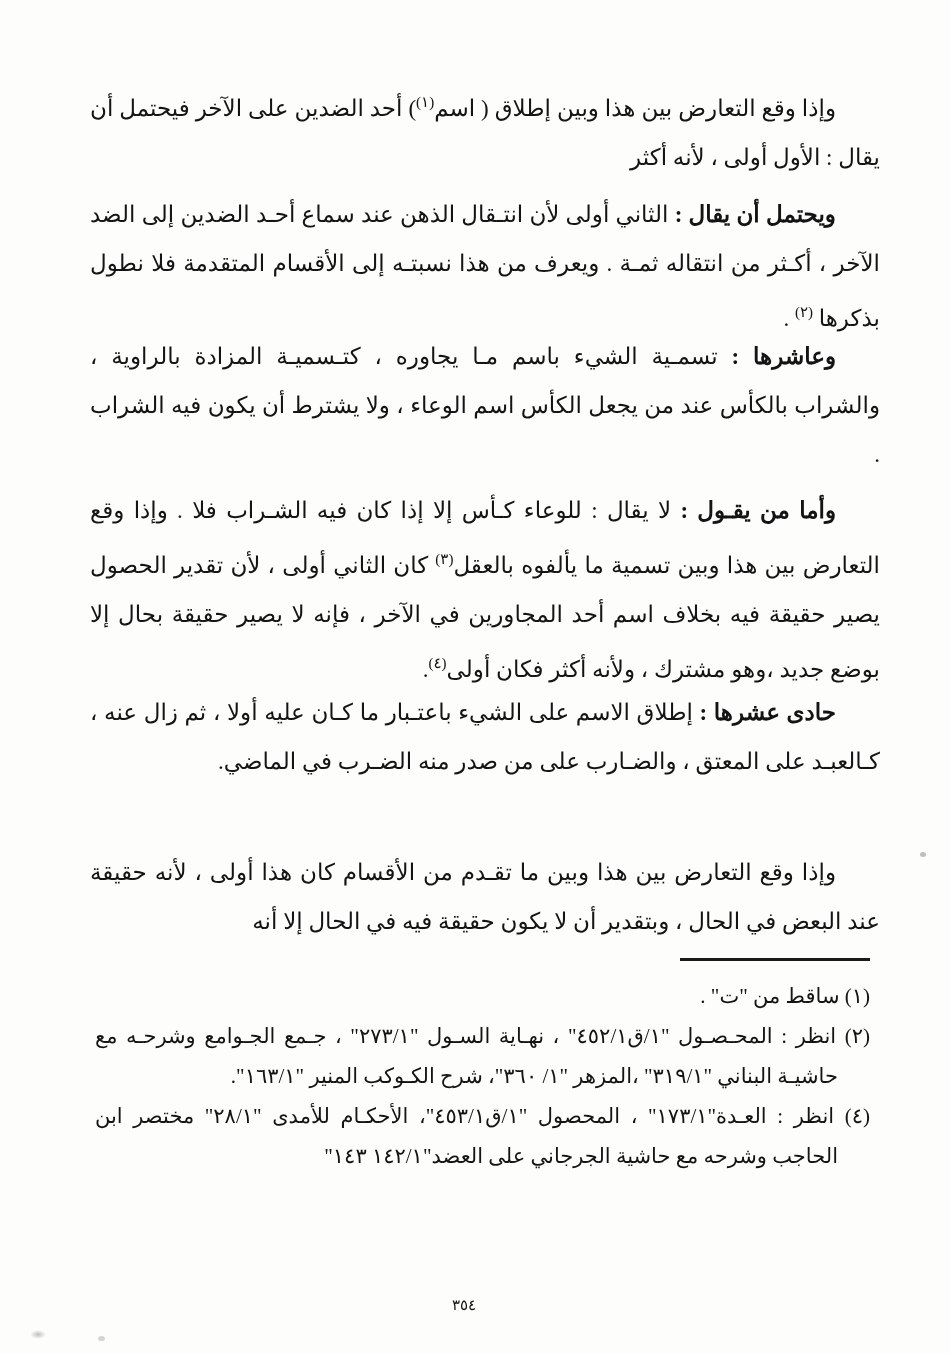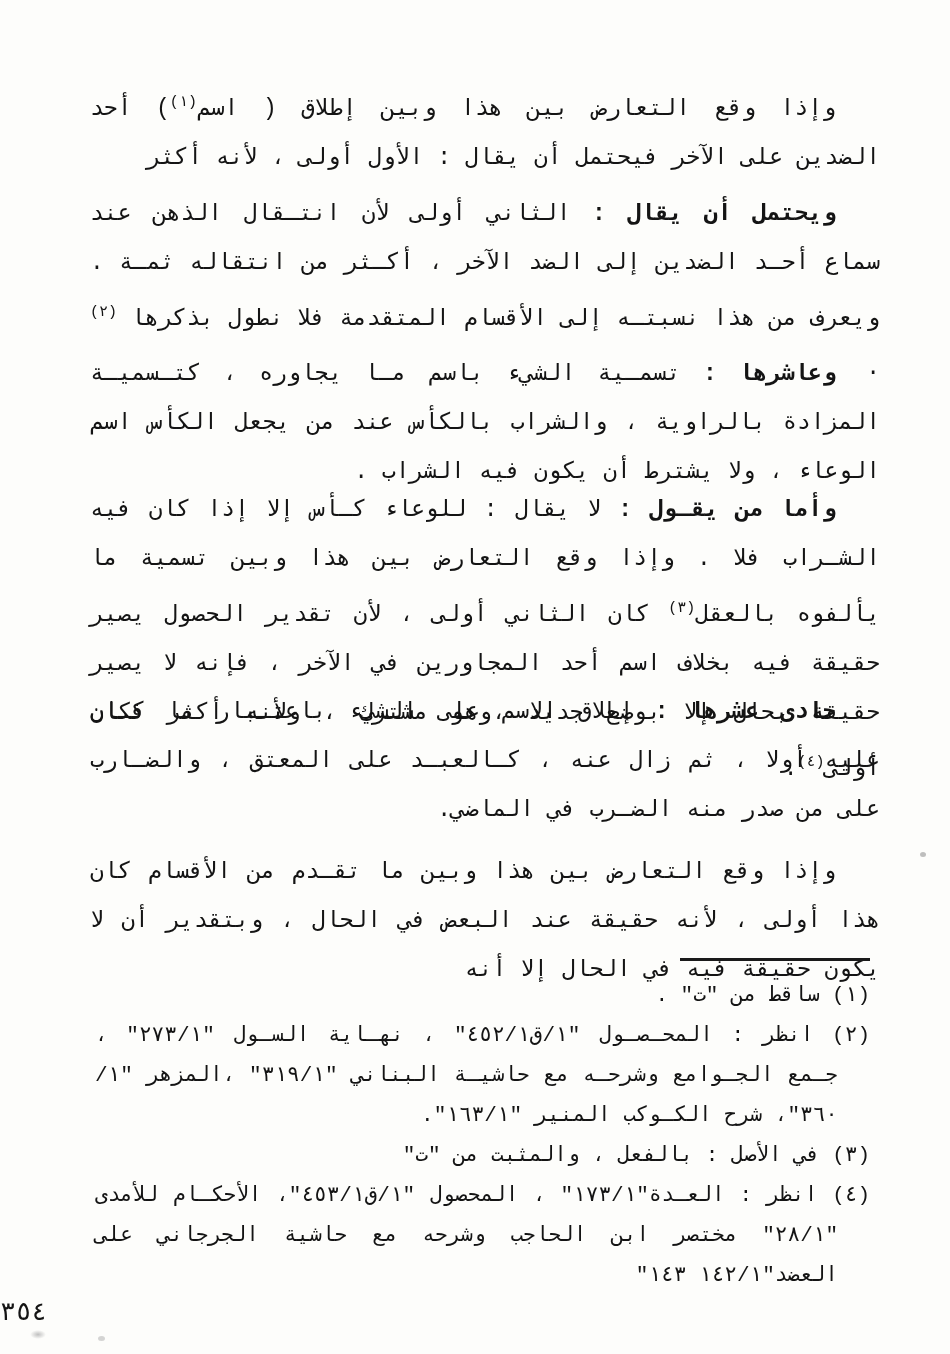--- a/index.html
+++ b/index.html
@@ -1,20 +1,20 @@
 <!DOCTYPE html>
 <html lang="ar"><head>
 <meta charset="utf-8">
 <style>
   html,body{margin:0;padding:0;}
   body{width:950px;height:1354px;background:#ffffff;}
   .page{
     position:relative;width:950px;height:1354px;overflow:hidden;
     background:#fdfdfb;color:#141414;
-    font-family:Liberation Mono, monospace;
+    font-family:Liberation Serif, serif;
     direction:rtl;
   }
   .para{
     position:absolute;right:70px;width:790px;margin:0;
     font-size:23px;line-height:49px;
     text-align:justify;text-indent:44px;
     letter-spacing:0;
   }
   .lead{font-weight:bold;}
   .fnref{font-size:15px;vertical-align:9px;font-weight:normal;}
@@ -25,49 +25,48 @@
   .footnotes{
     position:absolute;top:976px;right:80px;width:775px;
     font-size:21px;line-height:40px;
   }
   .footnote{
     margin:0;text-align:justify;
     padding-right:32px;text-indent:-32px;
   }
   .page-number{
     position:absolute;top:1296px;left:0;width:100%;
-    text-align:left;text-indent:22px;
-    font-size:26px;letter-spacing:2px;
+    text-align:center;text-indent:22px;
+    font-size:15px;letter-spacing:2px;
   }
   .speck{position:absolute;border-radius:50%;}
   .speck-a{left:30px;top:1330px;width:16px;height:9px;
     background:radial-gradient(#b5b5b5,rgba(255,255,255,0) 70%);opacity:.85;}
   .speck-b{left:98px;top:1336px;width:7px;height:5px;background:#c2c2c2;opacity:.7;}
   .speck-c{left:920px;top:852px;width:6px;height:5px;background:#8a8a8a;opacity:.55;}
 </style>
 </head>
 <body>
 
 <div class="page">
 
   <div>
     <p class="para" style="top:78px">وإذا وقع التعارض بين هذا وبين إطلاق ( اسم<span class="fnref">(١)</span>) أحد الضدين على الآخر فيحتمل أن يقال : الأول أولى ، لأنه أكثر</p>
     <p class="para" style="top:190px"><span class="lead">ويحتمل أن يقال : </span>الثاني أولى لأن انتـقال الذهن عند سماع أحـد الضدين إلى الضد الآخر ، أكـثر من انتقاله ثمـة . ويعرف من هذا نسبتـه إلى الأقسام المتقدمة فلا نطول بذكرها <span class="fnref">(٢)</span> .</p>
-    <p class="para" style="top:350px"><span class="lead">وعاشرها : </span>تسمـية الشيء باسم مـا يجاوره ، كتـسميـة المزادة بالراوية ، والشراب بالكأس عند من يجعل الكأس اسم الوعاء ، ولا يشترط أن يكون فيه الشراب .</p>
+    <p class="para" style="top:332px"><span class="lead">وعاشرها : </span>تسمـية الشيء باسم مـا يجاوره ، كتـسميـة المزادة بالراوية ، والشراب بالكأس عند من يجعل الكأس اسم الوعاء ، ولا يشترط أن يكون فيه الشراب .</p>
     <p class="para" style="top:486px"><span class="lead">وأما من يقـول : </span>لا يقال : للوعاء كـأس إلا إذا كان فيه الشـراب فلا . وإذا وقع التعارض بين هذا وبين تسمية ما يألفوه بالعقل<span class="fnref">(٣)</span> كان الثاني أولى ، لأن تقدير الحصول يصير حقيقة فيه بخلاف اسم أحد المجاورين في الآخر ، فإنه لا يصير حقيقة بحال إلا بوضع جديد ،وهو مشترك ، ولأنه أكثر فكان أولى<span class="fnref">(٤)</span>.</p>
     <p class="para" style="top:688px"><span class="lead">حادى عشرها : </span>إطلاق الاسم على الشيء باعتـبار ما كـان عليه أولا ، ثم زال عنه ، كـالعبـد على المعتق ، والضـارب على من صدر منه الضـرب في الماضي.</p>
     <p class="para" style="top:848px">وإذا وقع التعارض بين هذا وبين ما تقـدم من الأقسام كان هذا أولى ، لأنه حقيقة عند البعض في الحال ، وبتقدير أن لا يكون حقيقة فيه في الحال إلا أنه</p>
   </div>
 
   <div class="fn-sep"></div>
 
   <div class="footnotes">
     <p class="footnote">(١) ساقط من "ت" .</p>
     <p class="footnote">(٢) انظر : المحـصـول "١/ق٤٥٢/١" ، نهـاية السـول "٢٧٣/١" ، جـمع الجـوامع وشرحـه مع حاشيـة البناني "٣١٩/١" ،المزهر "١/ ٣٦٠"، شرح الكـوكب المنير "١٦٣/١".</p>
-    <p class="footnote">(٣) في الأصل : بالفعل ، والمثبت من "ت"</p>
     <p class="footnote">(٤) انظر : العـدة"١٧٣/١" ، المحصول "١/ق٤٥٣/١"، الأحكـام للأمدى "٢٨/١" مختصر ابن الحاجب وشرحه مع حاشية الجرجاني على العضد"١٤٢/١ ١٤٣"</p>
   </div>
 
   <div class="page-number">٣٥٤</div>
 
   <div class="speck speck-a"></div>
   <div class="speck speck-b"></div>
   <div class="speck speck-c"></div>
 
 </div>

